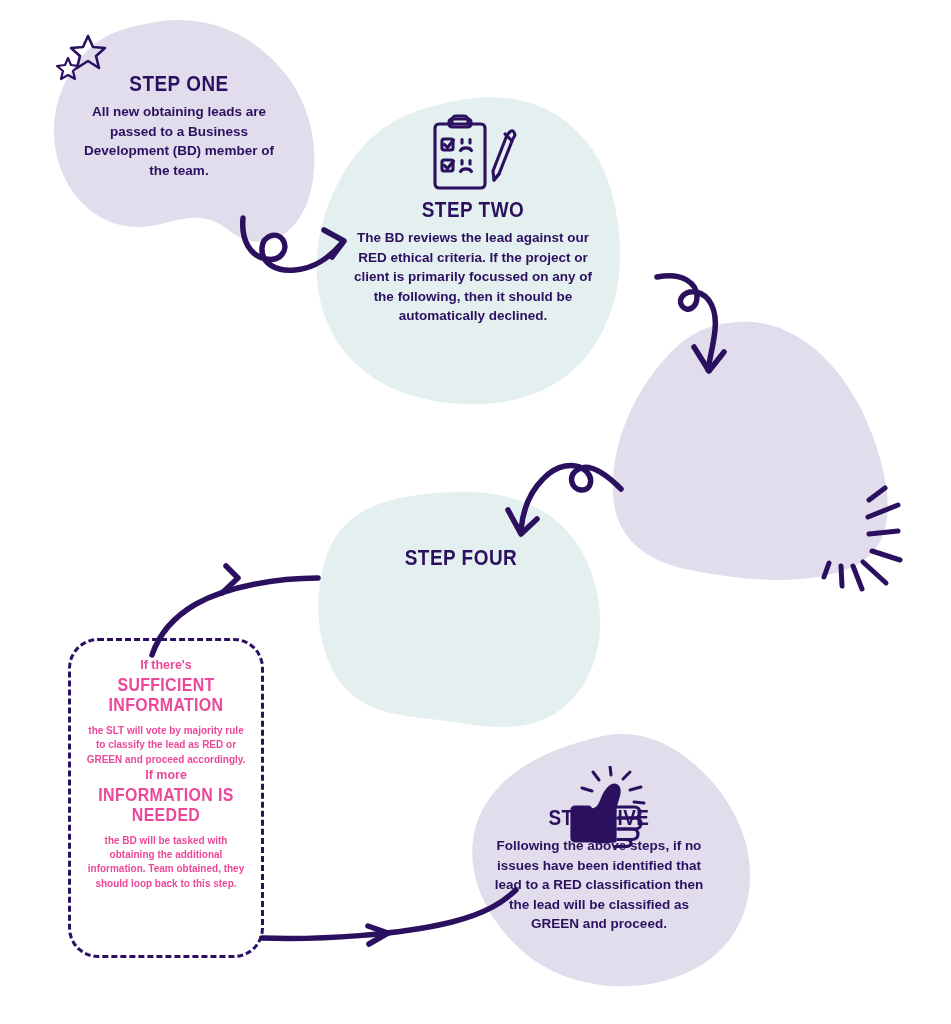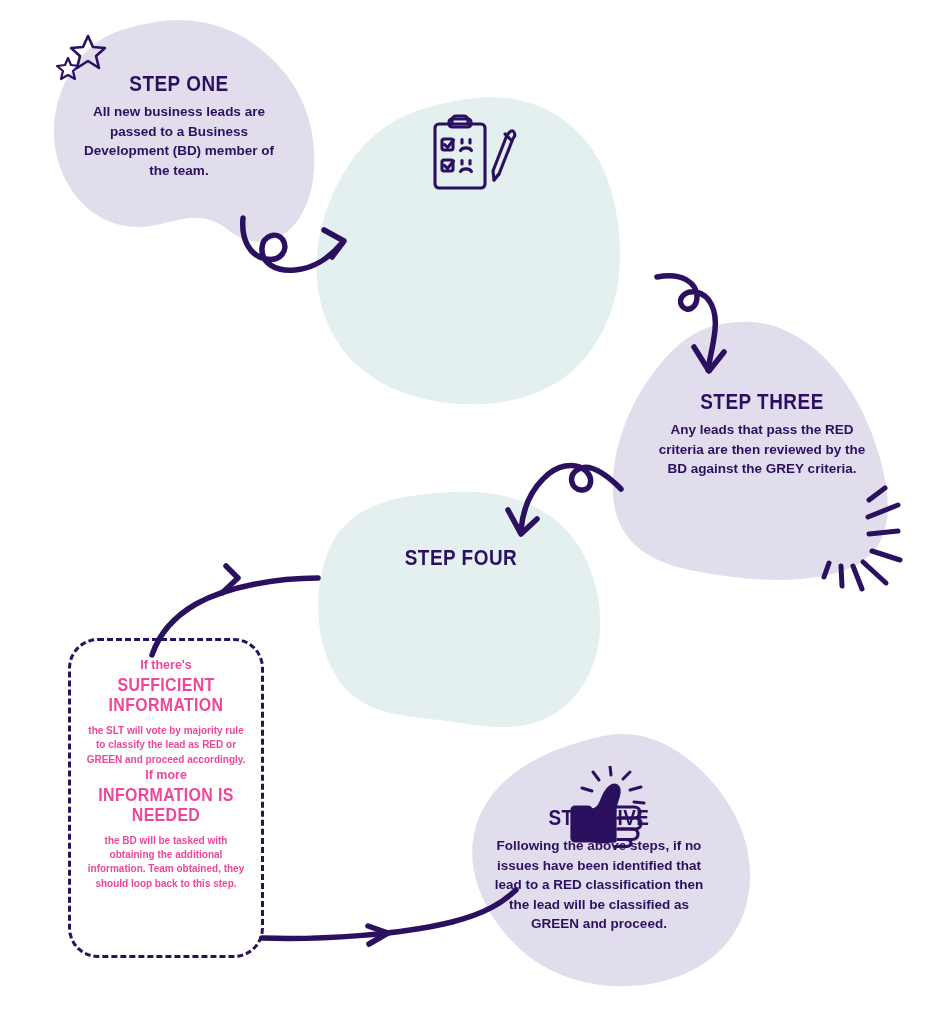--- a/index.html
+++ b/index.html
@@ -252,28 +252,28 @@
 
       <path d="M49,41 L68,41 C72,41 74,43.5 74,46.5 C74,49.5 72,52 68,52 L52,52"></path>
       <path d="M52,52 L69,52 C73,52 75,54.5 75,57.5 C75,60.5 73,63 69,63 L52,63"></path>
       <path d="M52,63 L66,63 C70,63 72,65.5 72,68 C72,71 70,73.5 66,73.5 L52,73.5"></path>
       <path d="M52,73.5 L60,73.5 C63,73.5 65,75 65,77 C65,79 63,80.5 60,80.5 L49,80.5"></path>
     </svg>
   </div>
 
   <div id="card-one" class="step-card">
     <h2 class="step-title">STEP ONE</h2>
-    <p class="step-body">All new business leads are passed to a Business Development (BD) member of the team.</p>
-  </div>
-
-
-  <div id="card-three" class="step-card">
-    <h2 class="step-title">STEP THREE</h2>
-    <p class="step-body">Any leads that pass the RED criteria are then reviewed by the BD against the GREY criteria.</p>
-  </div>
+    <p class="step-body">All new obtaining leads are passed to a Business Development (BD) member of the team.</p>
+  </div>
+
+  <div id="card-two" class="step-card">
+    <h2 class="step-title">STEP TWO</h2>
+    <p class="step-body">The BD reviews the lead against our RED ethical criteria. If the project or client is primarily focussed on any of the following, then it should be automatically declined.</p>
+  </div>
+
 
   <div id="card-four" class="step-card">
     <h2 class="step-title">STEP FOUR</h2>
   </div>
 
   <div id="card-five" class="step-card">
     <h2 class="step-title">STEP FIVE</h2>
     <p class="step-body">Following the above steps, if no issues have been identified that lead to a RED classification then the lead will be classified as GREEN and proceed.</p>
   </div>
 

